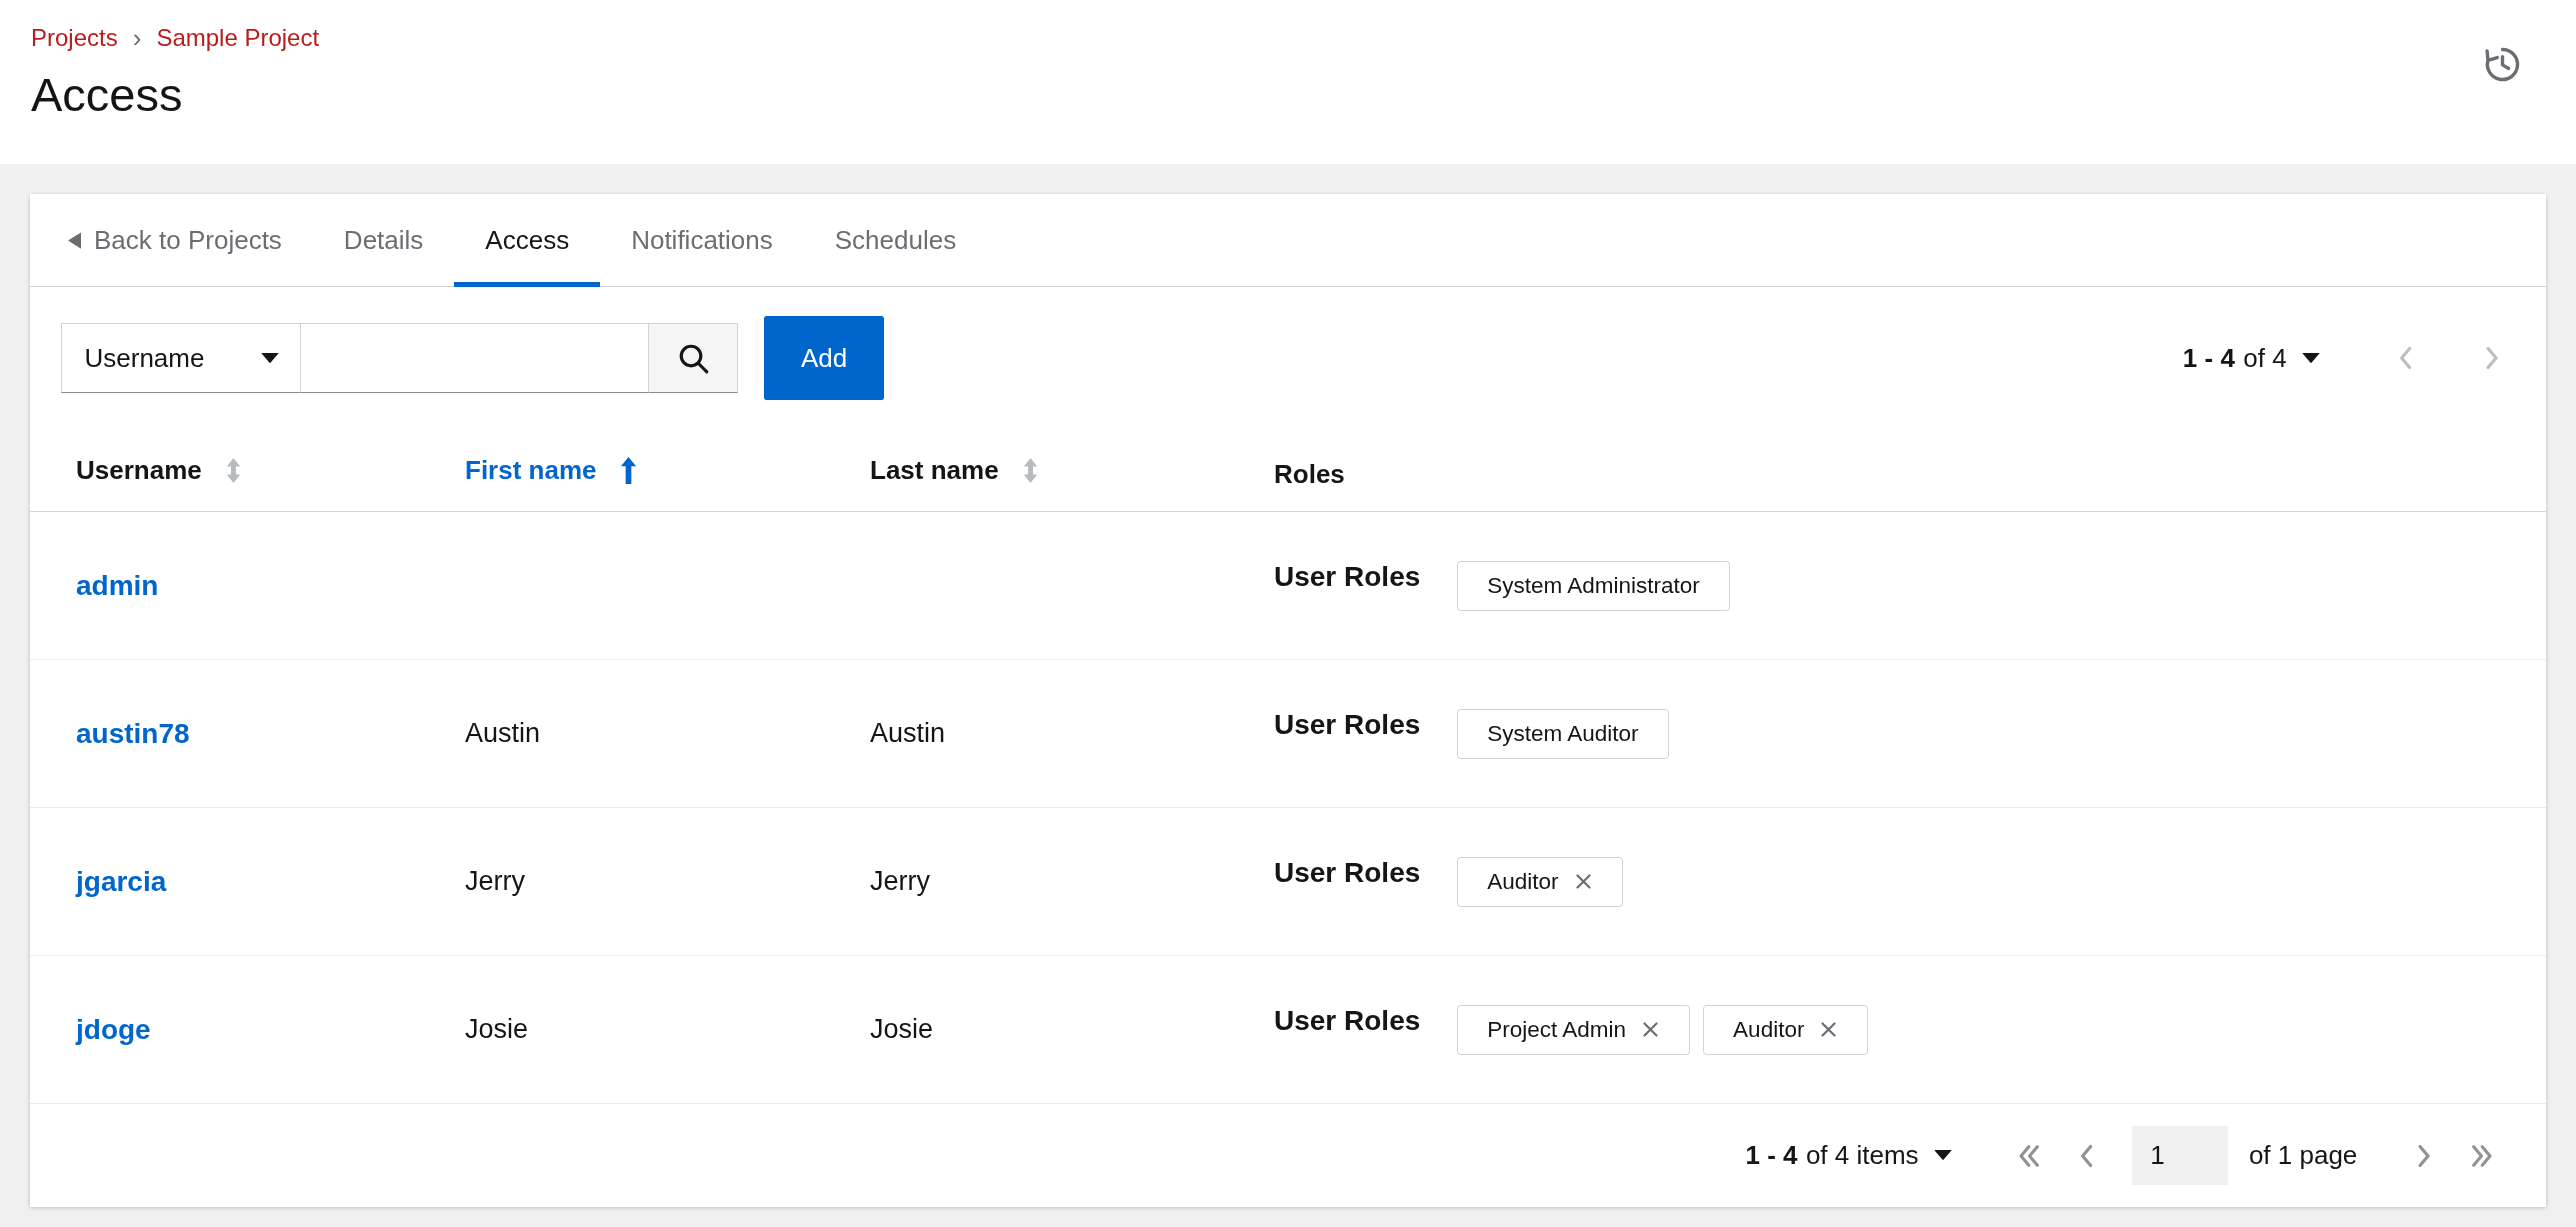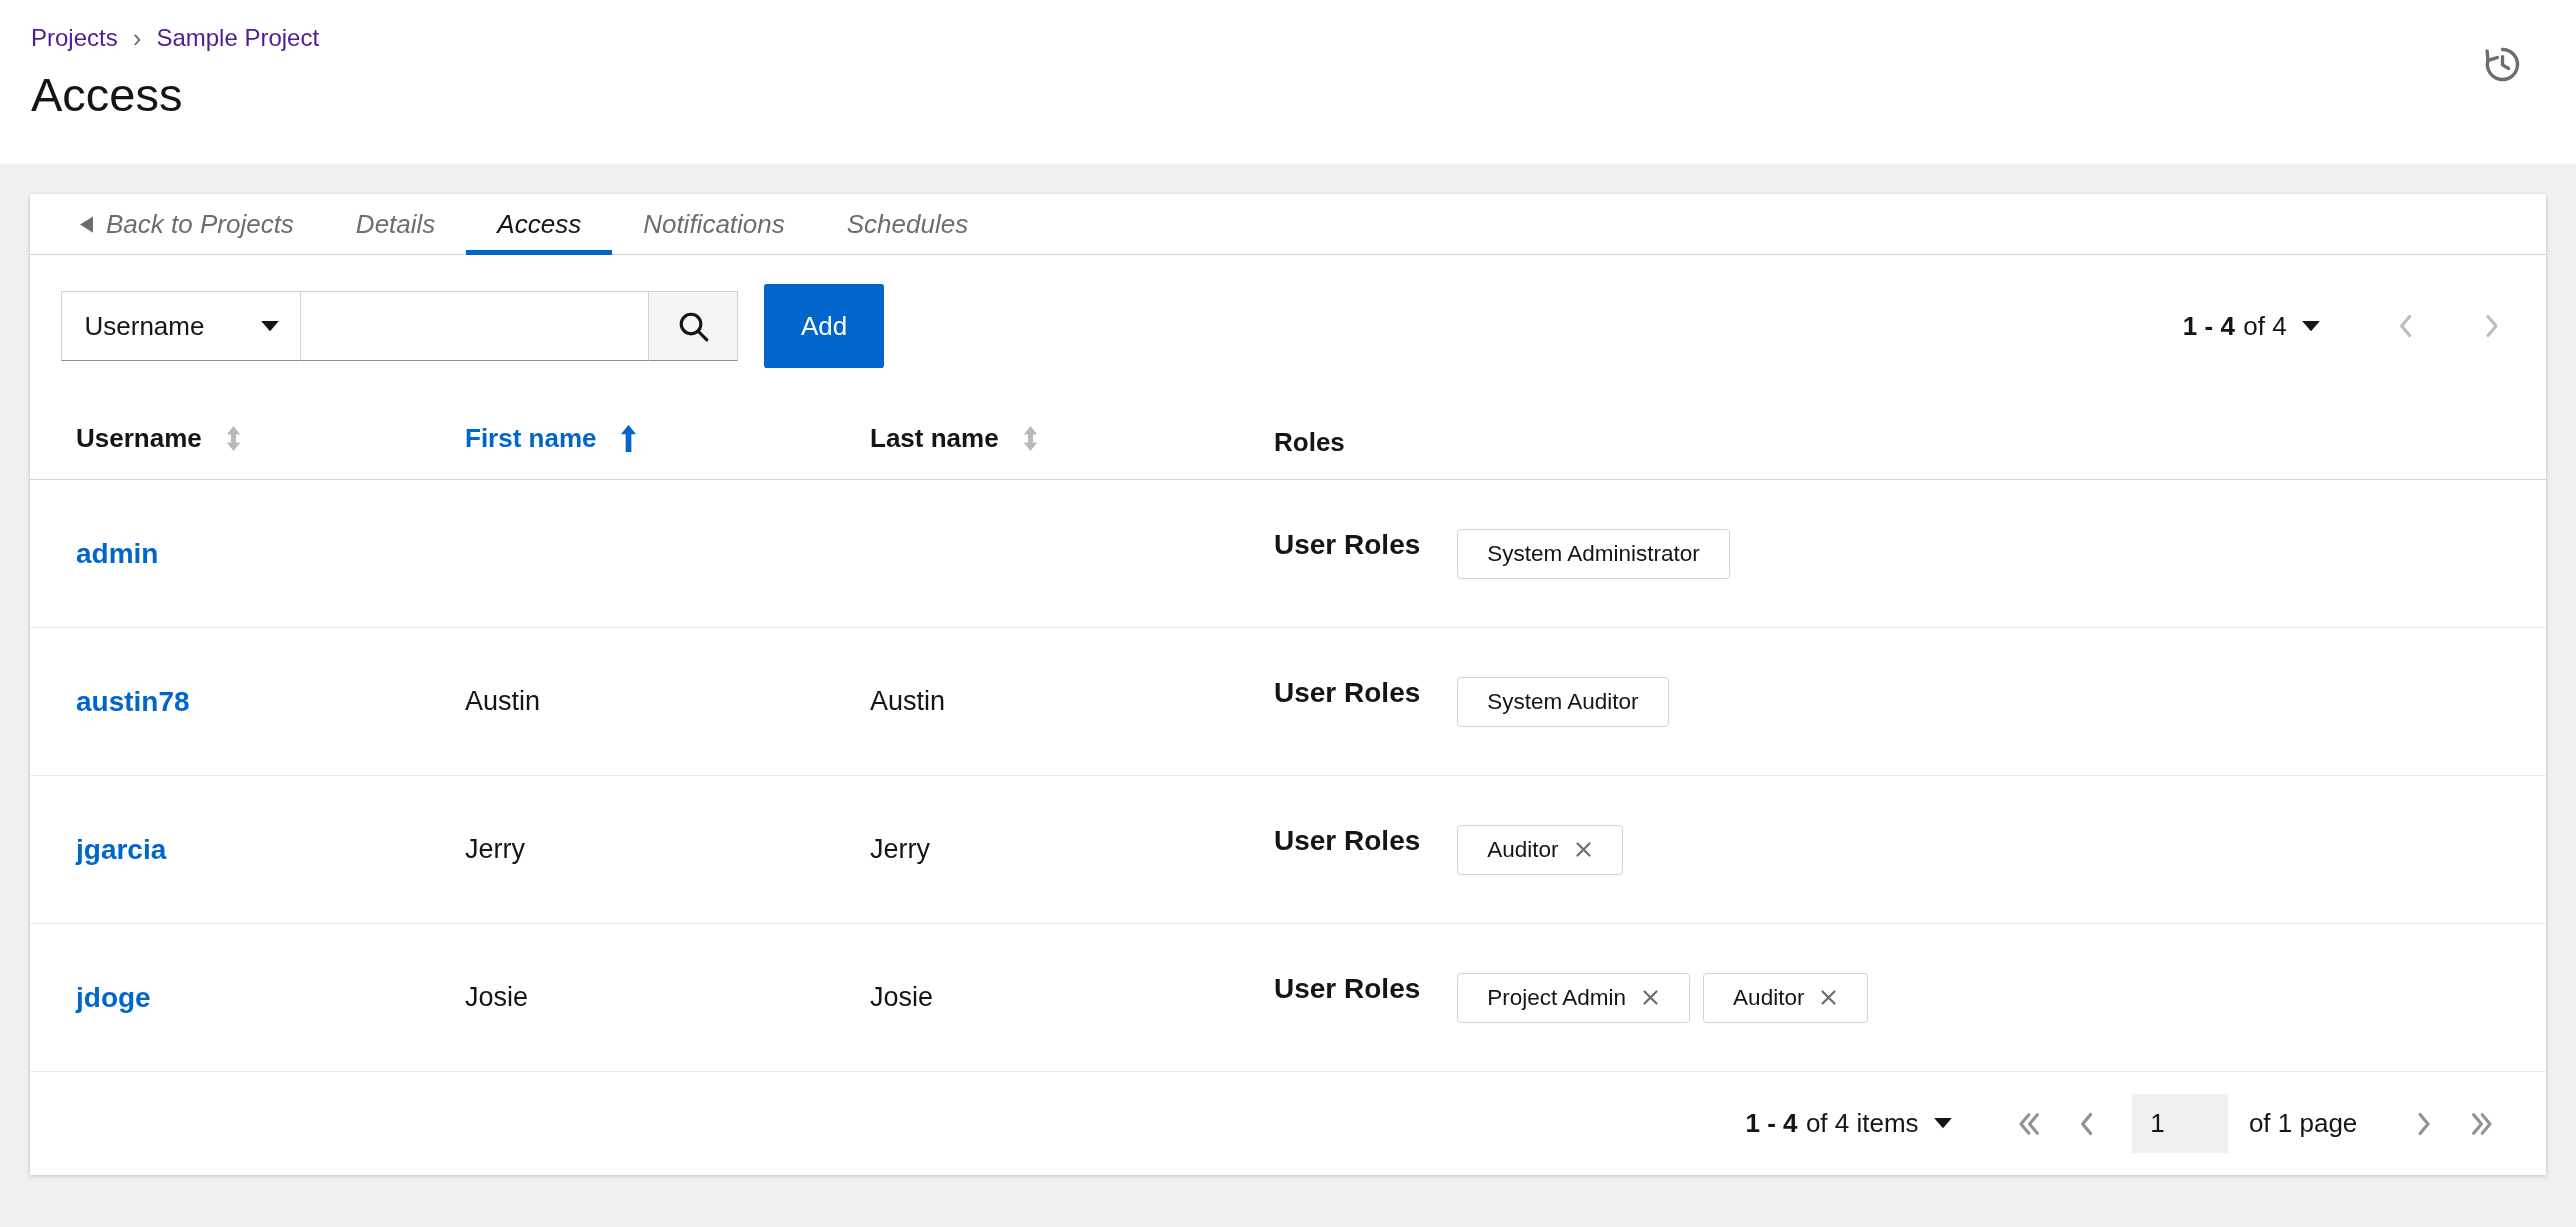--- a/index.html
+++ b/index.html
@@ -3,31 +3,31 @@
 <meta charset="utf-8">
 <title>Access</title>
 <style>
   * { margin:0; padding:0; box-sizing:border-box; }
   html, body { width:2576px; height:1227px; }
   body { background:#f0f0f0; font-family:"Liberation Sans", sans-serif; color:#151515; overflow:hidden; }
 
   
   .topbar { background:#ffffff; height:164px; padding:24px 0 0 31px; position:relative; }
   .breadcrumb { display:flex; align-items:center; gap:15px; font-size:24px; }
-  .breadcrumb a { color:#4c1d95; text-decoration:none; cursor:pointer; }
+  .breadcrumb a { color:#b91c1c; text-decoration:none; cursor:pointer; }
   .crumb-sep { color:#6a6e73; font-size:26px; line-height:1; }
   .page-title { font-size:47px; font-weight:400; margin-top:15px; color:#151515; }
   .history-btn { position:absolute; top:43px; right:52px; background:none; border:none; cursor:pointer; display:flex; }
 
   
   .card { margin:30px; width:2516px; background:#ffffff;
           box-shadow:0 1.9px 4.7px rgba(3,3,3,.16), 0 0 2.8px rgba(3,3,3,.08); }
 
   
-  .tabbar { display:flex; height:61px; border-bottom:0.9px solid #d2d2d2; padding-left:19px;font-style:italic; }
+  .tabbar { display:flex; height:93px; border-bottom:0.9px solid #d2d2d2; padding-left:7px; }
   .tab { display:flex; align-items:center; padding:0 31px; font-size:26px; color:#6a6e73; cursor:pointer; position:relative; white-space:nowrap; }
   .back-arrow { margin-right:13px; display:flex; }
   .tab.active { color:#151515; }
   .tab.active::after { content:""; position:absolute; left:0; right:0; bottom:-0.9px; height:4.7px; background:#0066cc; }
 
   
   .toolbar { display:flex; align-items:center; margin:36px 43px 37px 31px; height:70px; }
   .filter-select { display:flex; align-items:center; justify-content:space-between; width:240px; height:70px;
                    border:0.9px solid #d2d2d2; border-bottom-color:#8a8d90; background:#fff;
                    padding:0 20.6px 0 22.5px; font-size:26px; cursor:pointer; }

